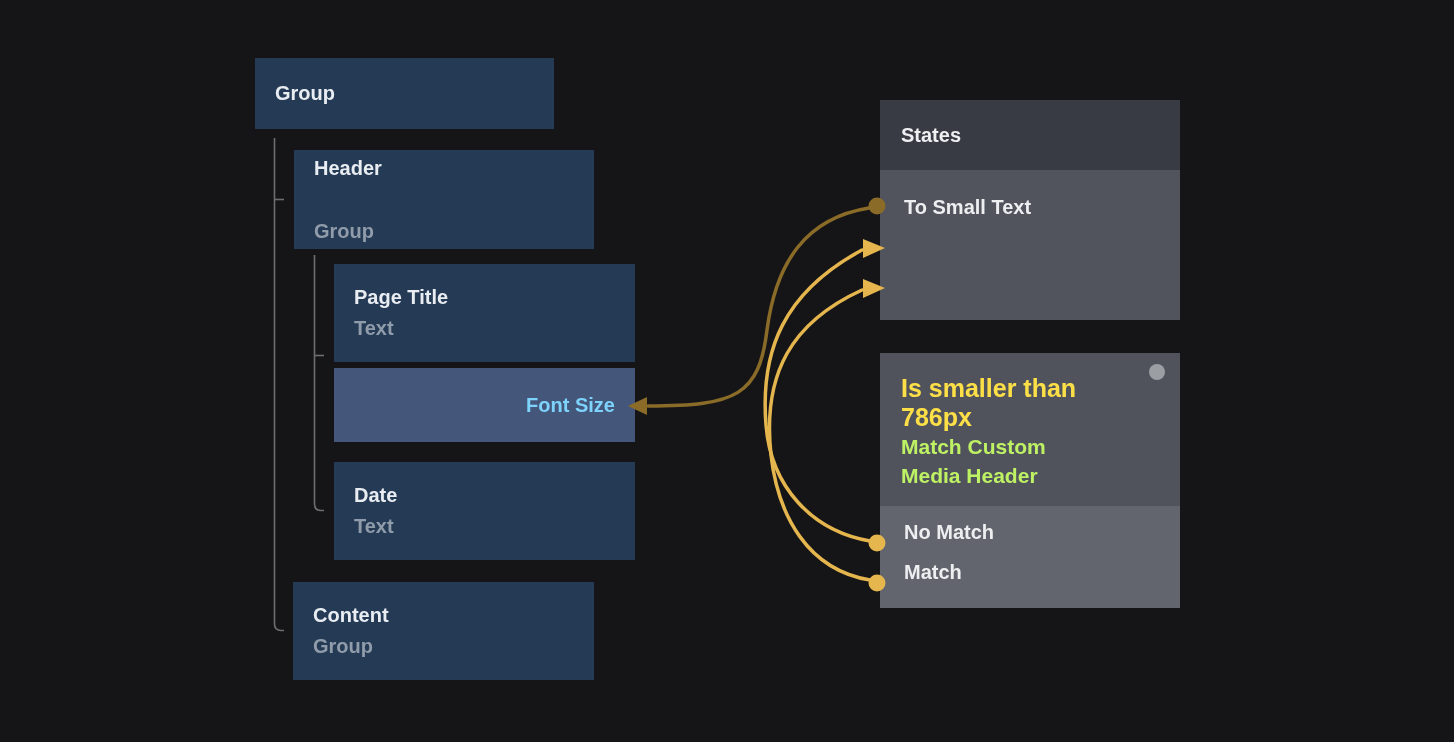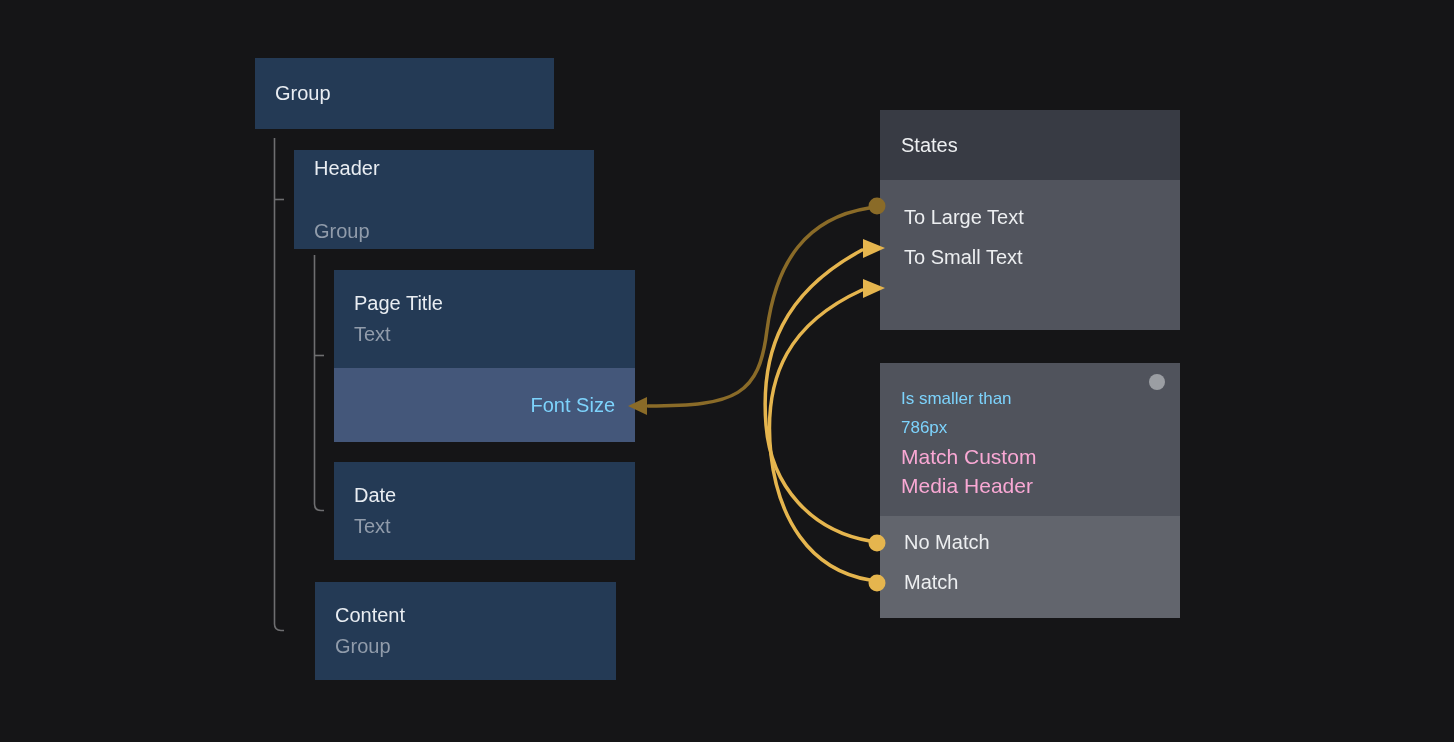--- a/index.html
+++ b/index.html
@@ -1,66 +1,67 @@
 <!DOCTYPE html>
 <html><head>
 <meta charset="utf-8">
 <style>
   html,body { margin:0; padding:0; background:#151517; }
   .canvas {
     position:relative; width:1454px; height:742px;
     background:#151517; overflow:hidden;
     font-family:"Liberation Sans", sans-serif;
+    font-weight:bold;
     -webkit-font-smoothing:antialiased;
   }
 
   
   .node {
     position:absolute; background:#243a55;
     display:flex; flex-direction:column; justify-content:center;
     padding-left:20px; box-sizing:border-box;
   }
   .node-title   { font-size:20px; line-height:31px; color:#e9edf2; }
   .node-sub     { font-size:20px; line-height:31px; color:#919cab; }
 
   .node-group      { left:255px; top:58px;  width:299px; height:71px; }
   .node-header     { left:294px; top:150px; width:300px; height:99px;gap:32px; }
-  .node-pagetitle  { left:334px; top:270px; width:301px; height:98px; }
+  .node-pagetitle  { left:334px; top:264px; width:301px; height:98px; }
   .node-date       { left:334px; top:462px; width:301px; height:98px; }
-  .node-content    { left:293px; top:582px; width:301px; height:98px;margin-left:22px; }
+  .node-content    { left:293px; top:582px; width:301px; height:98px; }
 
   .override-strip {
     position:absolute; left:334px; top:368px; width:301px; height:74px;
     background:#44577a; display:flex; align-items:center; justify-content:flex-end;
     padding-right:20px; box-sizing:border-box;
     font-size:20px; color:#7dd3fc;
   }
 
   
   .panel { position:absolute; left:880px; width:300px; }
   .panel-states { top:100px; }
   .panel-mq     { top:353px; }
 
   .panel-header {
     display:flex; align-items:center;
     padding-left:21px; box-sizing:border-box;
-    color:#edeff1; font-size:20px;margin-top:10px;
+    color:#edeff1; font-size:20px;
   }
   .panel-states .panel-header { height:70px; background:#383b44; }
   .panel-states .panel-body   { height:150px; background:#51545d; padding-top:17px; box-sizing:border-box; }
 
   .panel-mq .panel-header {
     height:153px; background:#50535c;
     flex-direction:column; align-items:flex-start; justify-content:flex-start;
     padding-top:21px; padding-left:21px; position:relative;
   }
   .panel-mq .panel-body { height:102px; background:#62656d; padding-top:6px; box-sizing:border-box; }
 
-  .mq-line  { font-size:17px; line-height:29px; color:#7dd3fc; }
-  .mq-sub   { font-size:21px; line-height:29px; color:#f9a8d4; }
+  .mq-line  { font-size:25px; line-height:29px; color:#fde047; }
+  .mq-sub   { font-size:21px; line-height:29px; color:#bef264; }
 
   .p-item {
     height:40px; display:flex; align-items:center;
     padding-left:24px; box-sizing:border-box;
     font-size:20px; color:#eceef0;
   }
 
   .status-dot {
     position:absolute; top:11px; left:269px;
     width:16px; height:16px; border-radius:50%;
@@ -108,21 +109,20 @@
   <div class="node node-content">
     <div class="node-title">Content</div>
     <div class="node-sub">Group</div>
   </div>
 
   <div class="panel panel-states">
     <div class="panel-header">
       <span>States</span>
     </div>
     <div class="panel-body">
-      <div class="p-item">To Large Text</div>
       <div class="p-item">To Small Text</div>
     </div>
   </div>
 
   <div class="panel panel-mq">
     <div class="panel-header">
       <div class="mq-line">Is smaller than</div>
       <div class="mq-line">786px</div>
       <div class="mq-sub">Match Custom</div>
       <div class="mq-sub">Media Header</div>

